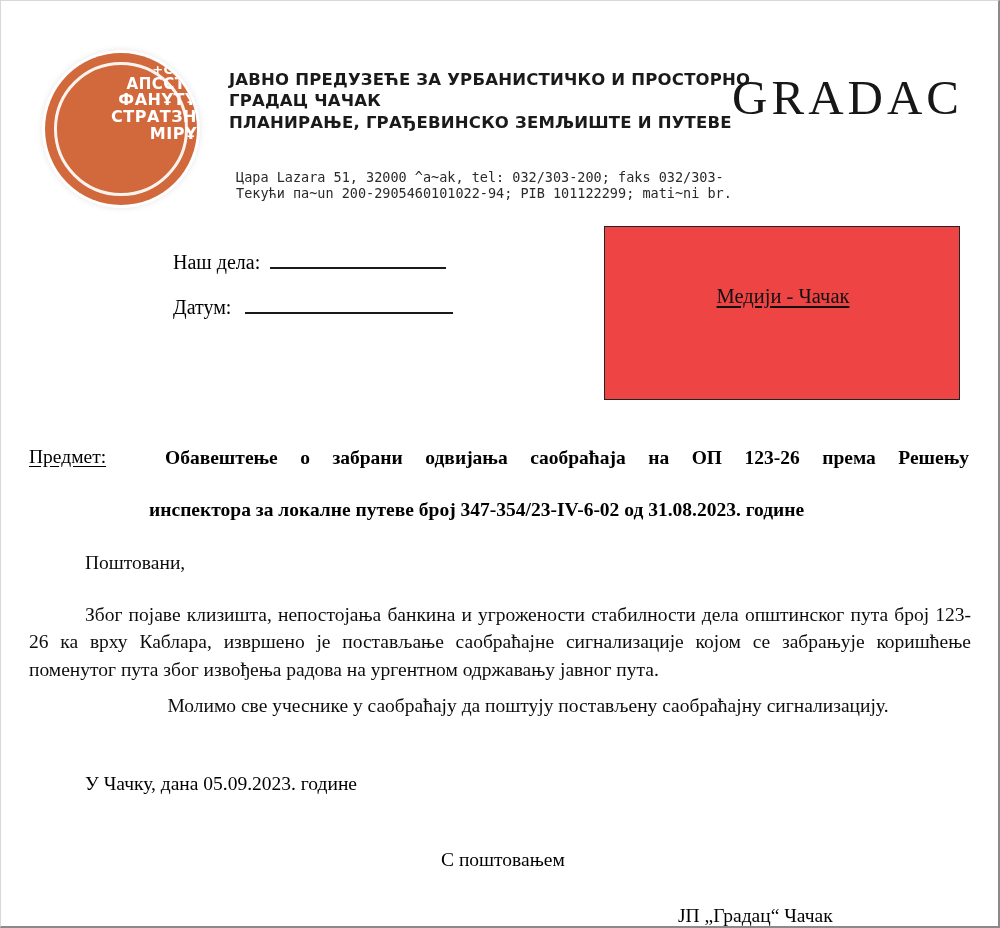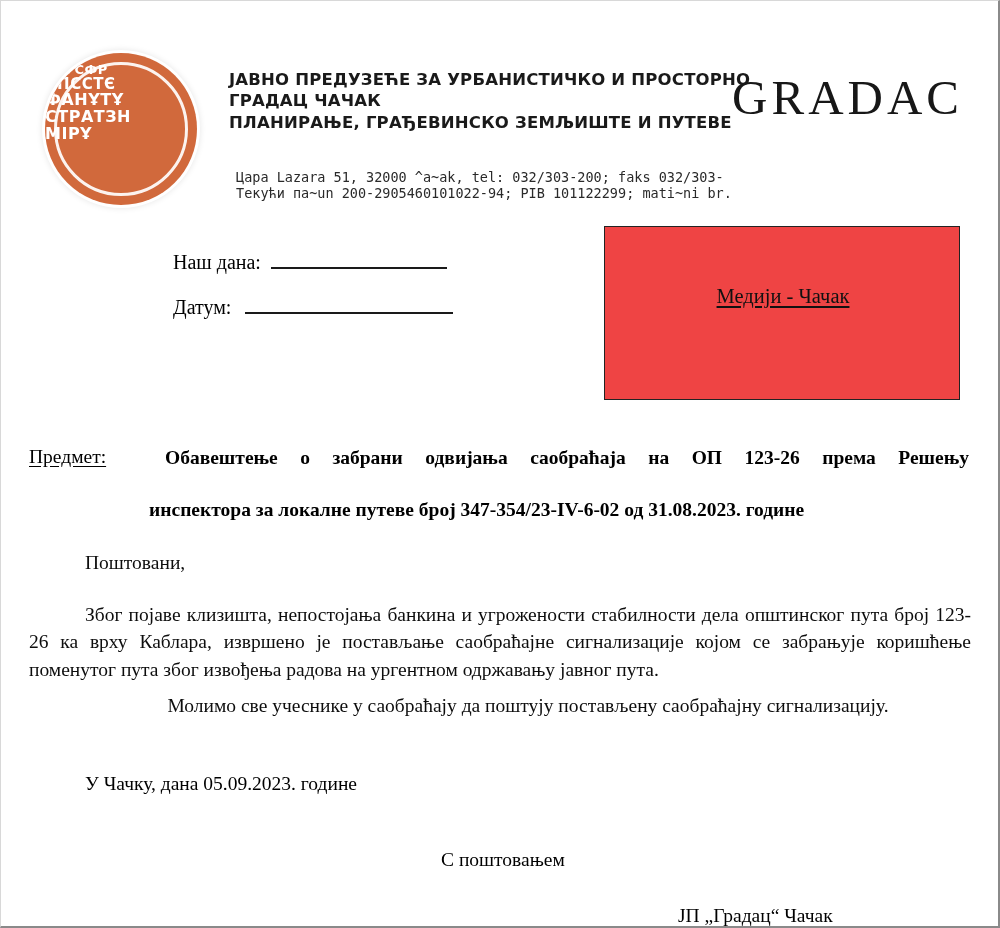--- a/index.html
+++ b/index.html
@@ -60,21 +60,21 @@
     width: 134px; height: 134px;
     border-radius: 50%;
     border: 3px solid #ffffff;
     opacity: 0.92;
     box-sizing: border-box;
   }
   .logo-lines {
     position: absolute;
     left: 0; top: 10px;
     width: 152px;
-    text-align: left;
+    text-align: right;
     color: #ffffff;
     font-family: "DejaVu Sans", sans-serif;
     font-weight: 700;
     font-size: 16px;
     line-height: 1.05;
     letter-spacing: 0.5px;
   }
   .logo-lines span { display: block; }
   .logo-lines .l1 { font-size: 13px; padding-left: 18px; }
   .logo-lines .l2 { font-size: 15px; }
@@ -283,21 +283,21 @@
     <div class="brand">GRADAC</div>
 
     <div class="addr">
       <span>Цара Lazara 51, 32000 ^a~ak, tel: 032/303-200; faks 032/303-</span>
       <span>Текући па~un 200-2905460101022-94; PIB 101122299; mati~ni br.</span>
     </div>
   </div>
 
   <div class="refs">
     <div class="ref-row r1">
-      <span class="ref-label">Наш дана:</span>
+      <span class="ref-label">Наш дела:</span>
       <span class="ref-line"></span>
     </div>
     <div class="ref-row r3">
       <span class="ref-label">Датум:</span>
       <span class="ref-line"></span>
     </div>
   </div>
 
   <div class="recipient-box">
     <div class="recipient-text">

